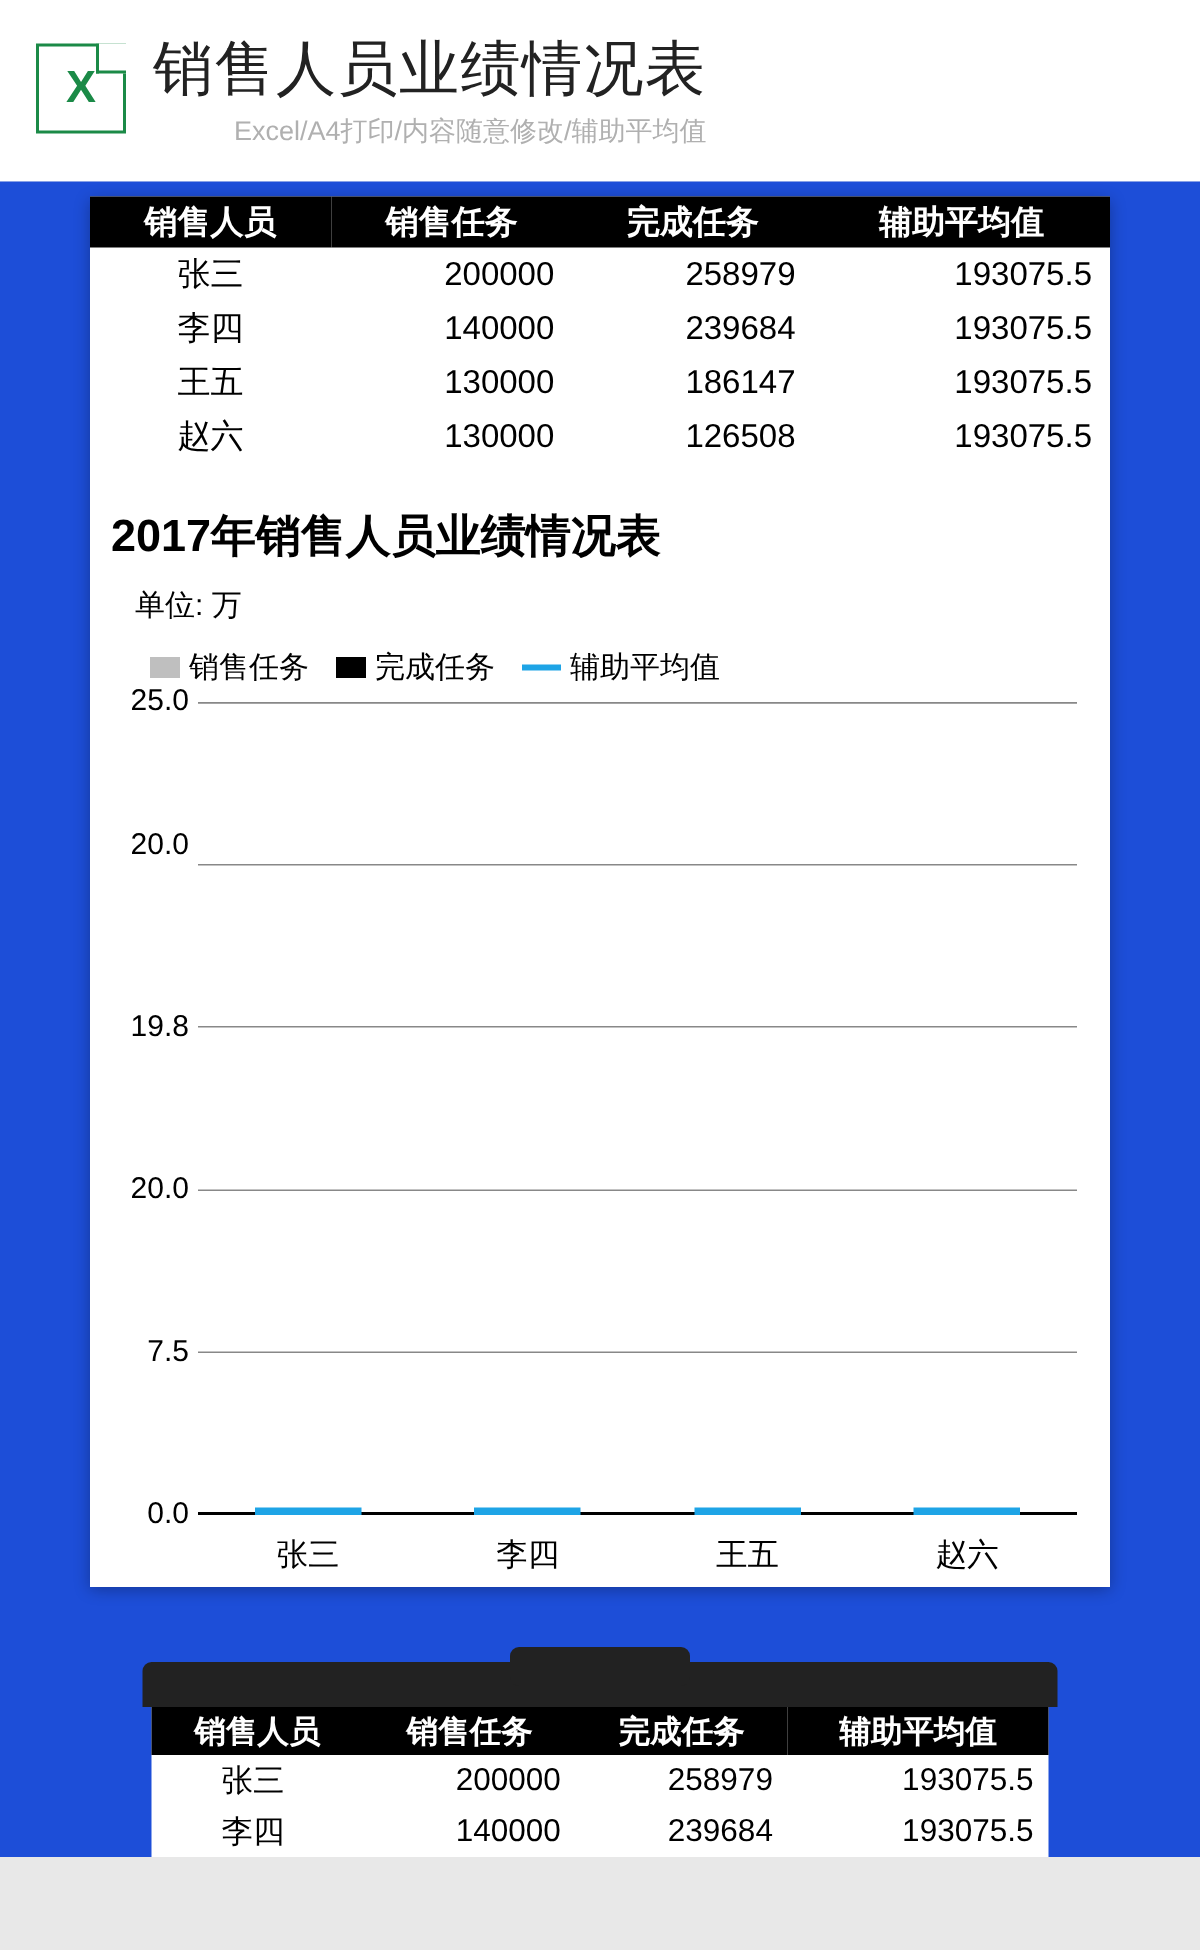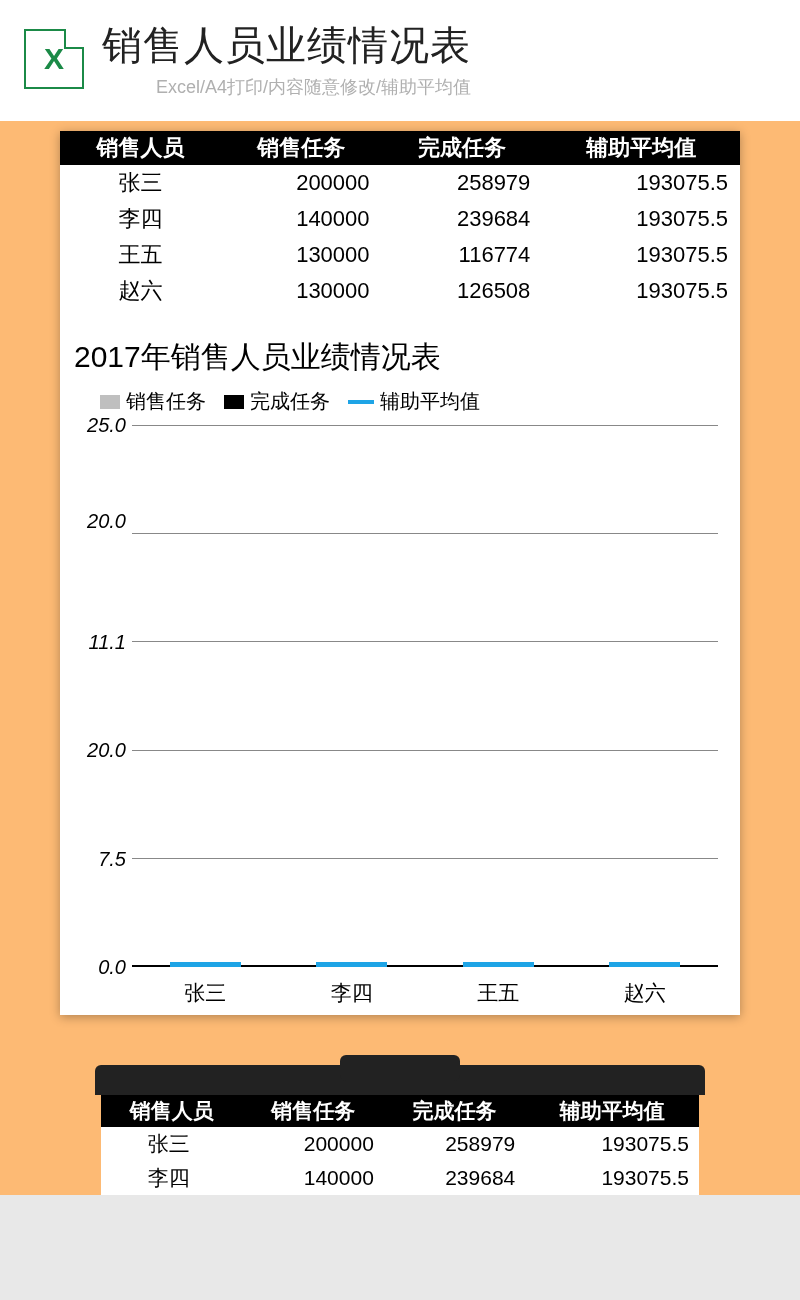--- a/index.html
+++ b/index.html
@@ -48,21 +48,21 @@
   font-weight: 400;
   color: #222;
   letter-spacing: 1px;
 }
 .title-sub {
   font-size: 18px;
   color: #b0b0b0;
   margin-top: 2px;
 }
 .doc-wrap {
-  background: #fdba74;
+  background: #1d4ed8;
   padding: 10px 60px 0 60px;
 }
 .doc {
   background: #fff;
   box-shadow: 0 2px 10px rgba(0,0,0,0.3);
   padding: 0;
   width: 100%;
 }
 .tbl {
   width: 100%;
@@ -79,21 +79,21 @@
 }
 .tbl td {
   padding: 3px 12px 3px 4px;
   text-align: right;
   color: #000;
 }
 .tbl td:first-child { text-align: center; padding-right: 4px; }
 .spacer { height: 20px; }
 .chart-title {
   font-size: 30px;
-  font-weight: 400;
+  font-weight: 700;
   padding: 8px 14px 6px 14px;
   color: #000;
 }
 .chart-subtitle {
   font-size: 20px;
   padding: 6px 14px 10px 30px;
   color: #000;
 }
 .legend {
   display: flex;
@@ -123,21 +123,20 @@
   border-top: 1px solid #888;
 }
 .axis-bottom{
   position:absolute; left:0; right:0; bottom:0;
   border-top:2px solid #000;
 }
 .ylab {
   position: absolute; left: 0; width: 52px;
   text-align: right; font-size: 20px; color:#000;
   transform: translateY(-50%);
-  font-style: italic;
 }
 .group {
   position: absolute;
   bottom: 0;
   width: 18%;
 }
 .bar {
   position: absolute;
   bottom: 0;
   width: 44%;
@@ -228,35 +227,36 @@
         </tr>
         <tr>
           <td>李四</td>
           <td>140000</td>
           <td>239684</td>
           <td>193075.5</td>
         </tr>
         <tr>
           <td>王五</td>
           <td>130000</td>
-          <td>116774</td>
+          <td>186147</td>
           <td>193075.5</td>
         </tr>
         <tr>
           <td>赵六</td>
           <td>130000</td>
           <td>126508</td>
           <td>193075.5</td>
         </tr>
       </tbody>
     </table>
 
     <div class="spacer"></div>
 
     <div class="chart-title">2017年销售人员业绩情况表</div>
+    <div class="chart-subtitle">单位: 万</div>
 
     <div class="legend">
       <div class="item">
         <span class="swatch gray"></span>
         <span>销售任务</span>
       </div>
       <div class="item">
         <span class="swatch black"></span>
         <span>完成任务</span>
       </div>
@@ -291,21 +291,21 @@
           </div>
           <div class="group" style="left: 78%; width: 19%;">
             <div class="bar gray" style="height: 52%;"></div>
             <div class="bar black" style="height: 68%;"></div>
             <div class="avg-mark" style="bottom: 77.2%;"></div>
           </div>
         </div>
     <div class="ylab" style="top: 542px;">0.0</div>
         <div class="ylab" style="top: 433.6px;">7.5</div>
         <div class="ylab" style="top: 325.2px;">20.0</div>
-        <div class="ylab" style="top: 216.8px;">11.1</div>
+        <div class="ylab" style="top: 216.8px;">19.8</div>
         <div class="ylab" style="top: 96px;">20.0</div>
         <div class="ylab" style="top: 0px;">25.0</div>
         <div style="position: absolute; left: 58px; right: 8px; bottom: 8px; display: flex;">
           <div style="flex: 1 1 0%; text-align: center; font-size: 21px;">张三</div>
           <div style="flex: 1 1 0%; text-align: center; font-size: 21px;">李四</div>
           <div style="flex: 1 1 0%; text-align: center; font-size: 21px;">王五</div>
           <div style="flex: 1 1 0%; text-align: center; font-size: 21px;">赵六</div>
         </div>
       </div>
 

